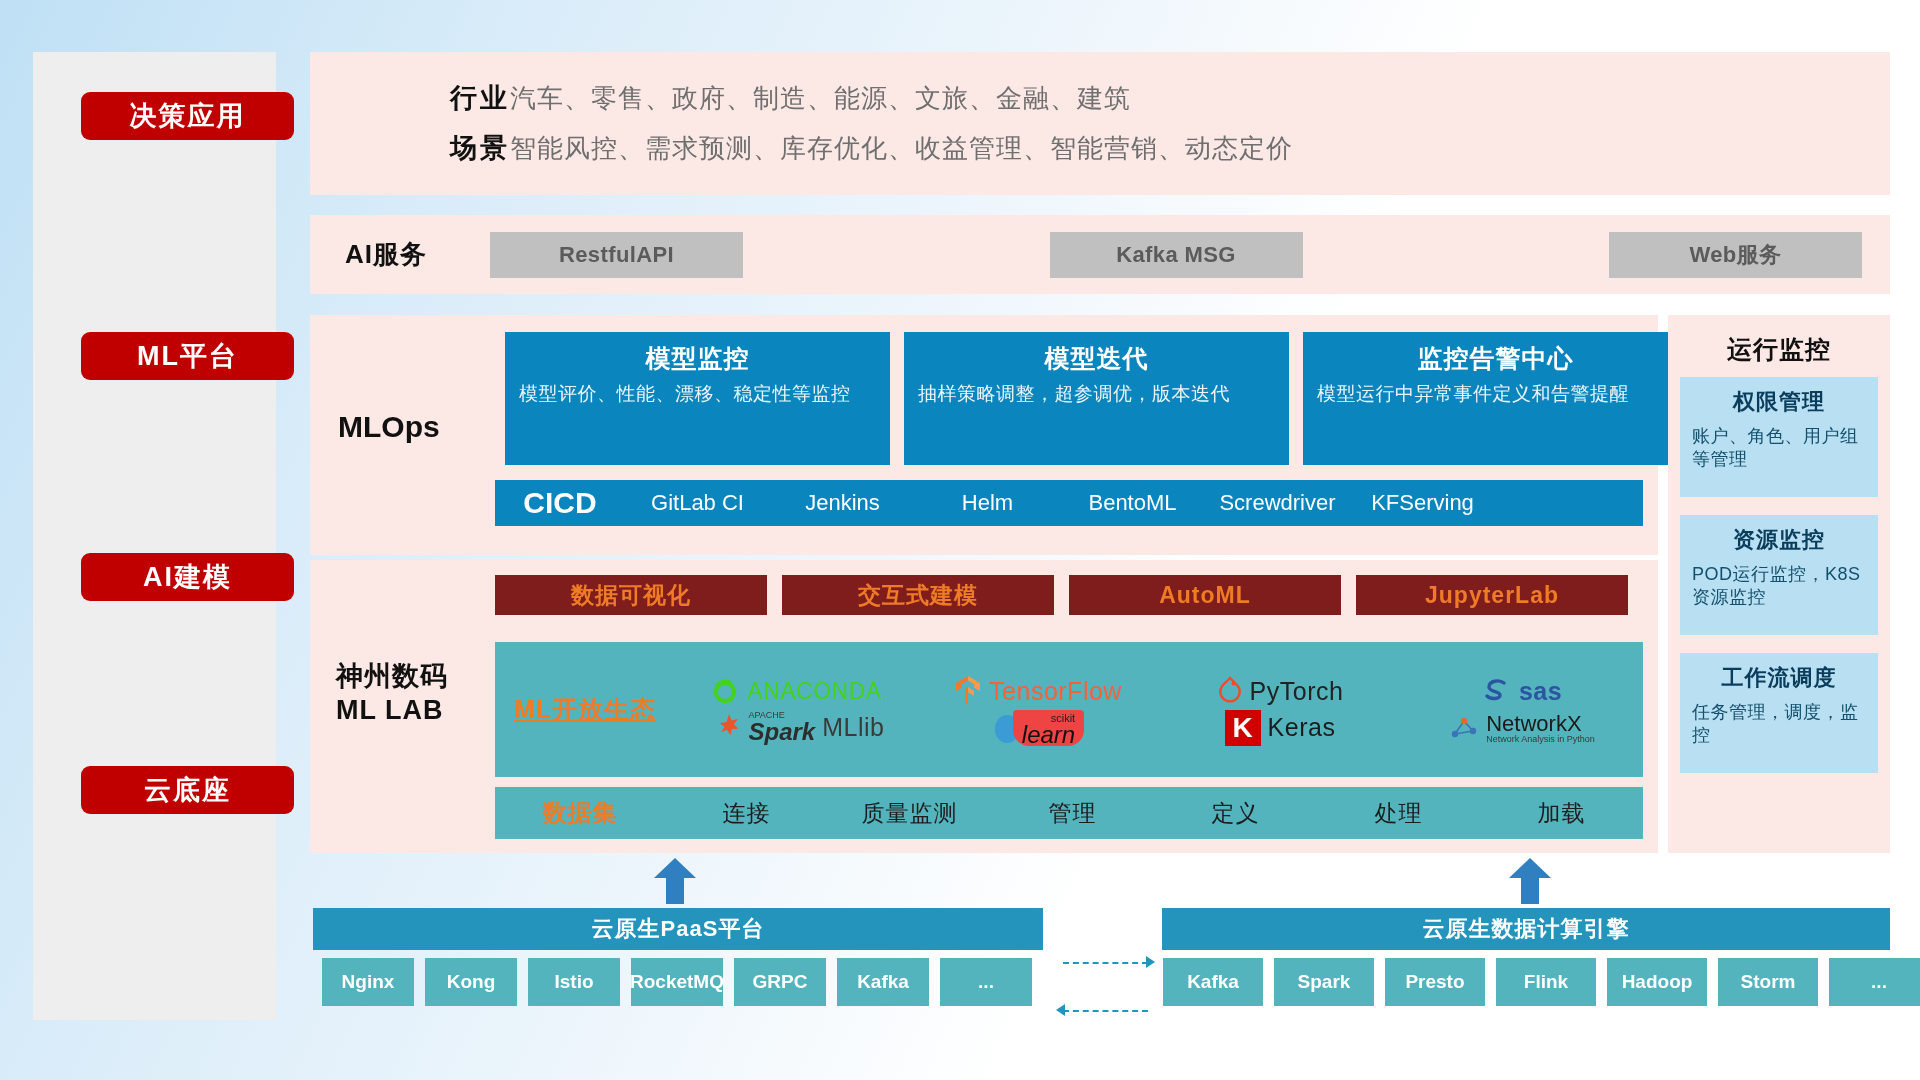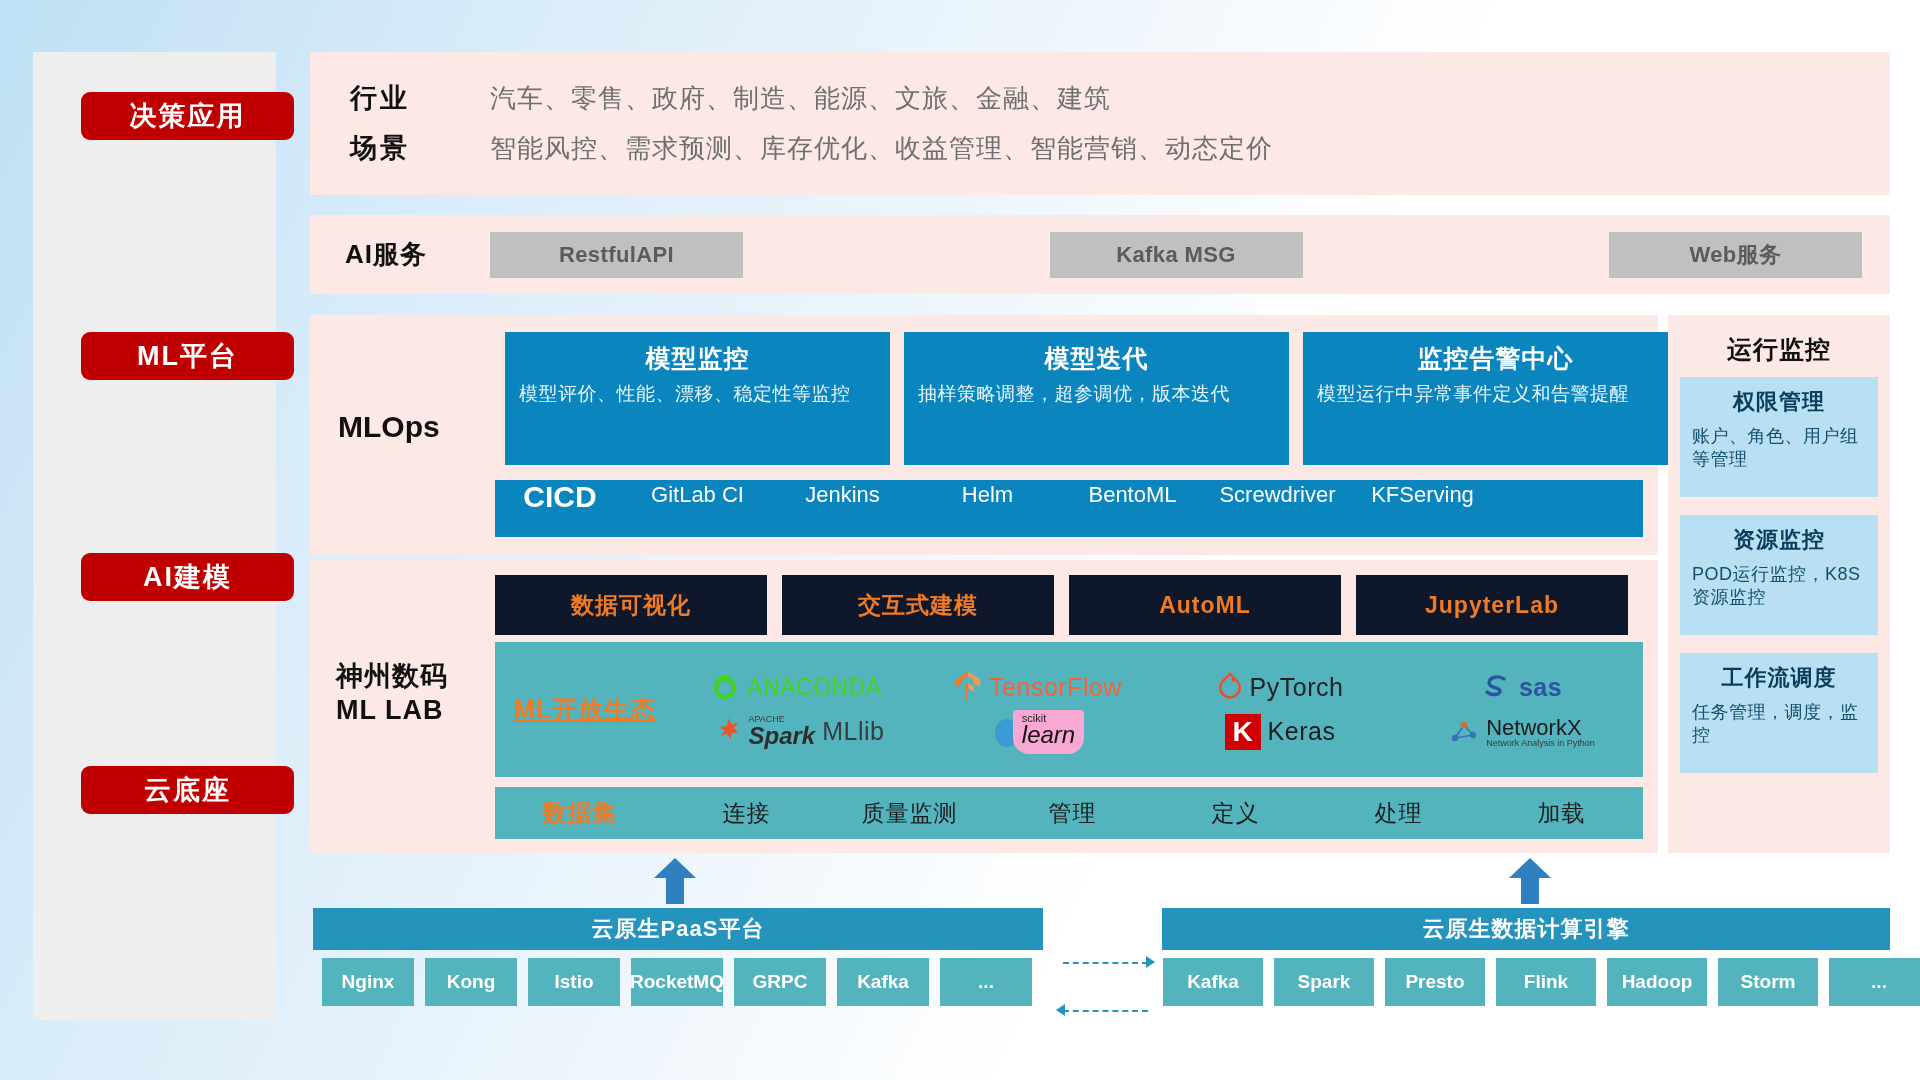--- a/index.html
+++ b/index.html
@@ -23,49 +23,49 @@
     display:flex;align-items:center;justify-content:center;
     color:#ffffff;font-size:27px;font-weight:bold;letter-spacing:2px;
   }
 
   
   .panel{position:absolute;background:#fce9e6;}
 
   
   #p-app{left:310px;top:52px;width:1580px;height:143px;}
   .kv-row{display:flex;align-items:center;height:50px;}
-  .kv-key{width:140px;padding-left:40px;font-size:27px;font-weight:bold;color:#111;letter-spacing:3px;}
+  .kv-key{width:140px;padding-left:60px;font-size:27px;font-weight:bold;color:#111;letter-spacing:3px;text-align:right;}
   .kv-val{font-size:26px;color:#6f6f6f;letter-spacing:1px;}
 
   
   #p-svc{left:310px;top:215px;width:1580px;height:79px;display:flex;align-items:center;}
   .svc-key{width:145px;padding-left:35px;font-size:26px;font-weight:bold;color:#111;letter-spacing:1px;}
   .svc-boxes{flex:1;display:flex;gap:0;justify-content:space-between;padding-right:28px;}
   .svc-box{
     width:253px;height:46px;background:#c0c0c0;
     display:flex;align-items:center;justify-content:center;
     color:#5b5b5b;font-size:22px;font-weight:bold;letter-spacing:.4px;
   }
 
   
   #p-ml{left:310px;top:315px;width:1348px;height:240px;}
   .ml-key{position:absolute;left:28px;top:95px;width:150px;font-size:30px;font-weight:bold;color:#111;}
   .mlops-row{position:absolute;left:185px;top:17px;display:flex;gap:14px;padding-left:10px;}
   .mlops-card{width:385px;height:133px;background:#0a85bd;color:#fff;padding:10px 14px 0 14px;box-sizing:border-box;}
   .mlops-card h4{margin:0 0 6px 0;font-size:25px;font-weight:bold;text-align:center;letter-spacing:1px;}
   .mlops-card p{margin:0;font-size:19px;line-height:1.32;color:#eaf6fc;letter-spacing:.5px;}
-  .cicd{position:absolute;left:185px;top:165px;width:1148px;height:57px;background:#0a85bd;display:flex;align-items:flex-start;overflow:hidden;}
+  .cicd{position:absolute;left:185px;top:165px;width:1148px;height:46px;background:#0a85bd;display:flex;align-items:center;overflow:hidden;}
   .cicd-title{width:130px;text-align:center;color:#fff;font-size:30px;font-weight:bold;}
   .cicd-item{width:145px;text-align:center;color:#fff;font-size:22px;line-height:30px;word-break:break-all;}
 
   
   #p-model{left:310px;top:560px;width:1348px;height:293px;}
   .model-key{position:absolute;left:26px;top:100px;width:160px;font-size:27px;font-weight:bold;color:#111;line-height:1.25;letter-spacing:1px;}
   .tabs{position:absolute;left:185px;top:15px;display:flex;gap:15px;}
-  .tab{width:272px;height:60px;background:#0f172a;display:flex;align-items:center;justify-content:center;
+  .tab{width:272px;height:40px;background:#7f1d1d;display:flex;align-items:center;justify-content:center;
        color:#ef7b26;font-size:23px;font-weight:bold;letter-spacing:1px;}
   .eco{position:absolute;left:185px;top:82px;width:1148px;height:135px;background:#54b4bd;display:flex;align-items:center;}
   .eco-label{width:180px;text-align:center;color:#ef7b26;font-size:25px;font-weight:bold;letter-spacing:1px;text-decoration:underline;}
   .eco-grid{flex:1;display:grid;grid-template-columns:repeat(4,1fr);grid-template-rows:1fr 1fr;align-items:center;justify-items:center;}
   .ds{position:absolute;left:185px;top:227px;width:1148px;height:52px;background:#54b4bd;display:flex;align-items:center;}
   .ds-label{width:170px;text-align:center;color:#ef7b26;font-size:24px;font-weight:bold;letter-spacing:1px;}
   .ds-item{flex:1;text-align:center;color:#1d1d1d;font-size:23px;letter-spacing:1px;}
 
   
   #p-mon{left:1668px;top:315px;width:222px;height:538px;}
@@ -242,21 +242,21 @@
             <span class="sub">APACHE</span>
             <span style="font-size:24px;font-style:italic;font-weight:bold;color:#2d2d2d">Spark</span>
           </div>
           <span class="logo-txt" style="color:#3b3b3b">MLlib</span>
         </div>
 
         <div class="logo">
           <svg width="30" height="34" viewBox="0 0 30 34">
             <ellipse cx="15" cy="18" rx="12" ry="14" fill="#3a9bd5"></ellipse>
           </svg>
-          <div style="background:#f9a8d4;border-radius:4px 4px 16px 16px;padding:2px 9px 8px 9px;display:flex;flex-direction:column;align-items:flex-start;margin-left:-16px">
+          <div style="background:#ef4444;border-radius:4px 4px 16px 16px;padding:2px 9px 0 9px;display:flex;flex-direction:column;align-items:flex-end;margin-left:-16px">
             <span style="font-size:11px;color:#1d1d1d">scikit</span>
             <span style="font-size:24px;font-style:italic;color:#111;line-height:.95">learn</span>
           </div>
         </div>
 
         <div class="logo">
           <span class="kbox">K</span>
           <span class="logo-txt" style="color:#1c1c1c">Keras</span>
         </div>
 

